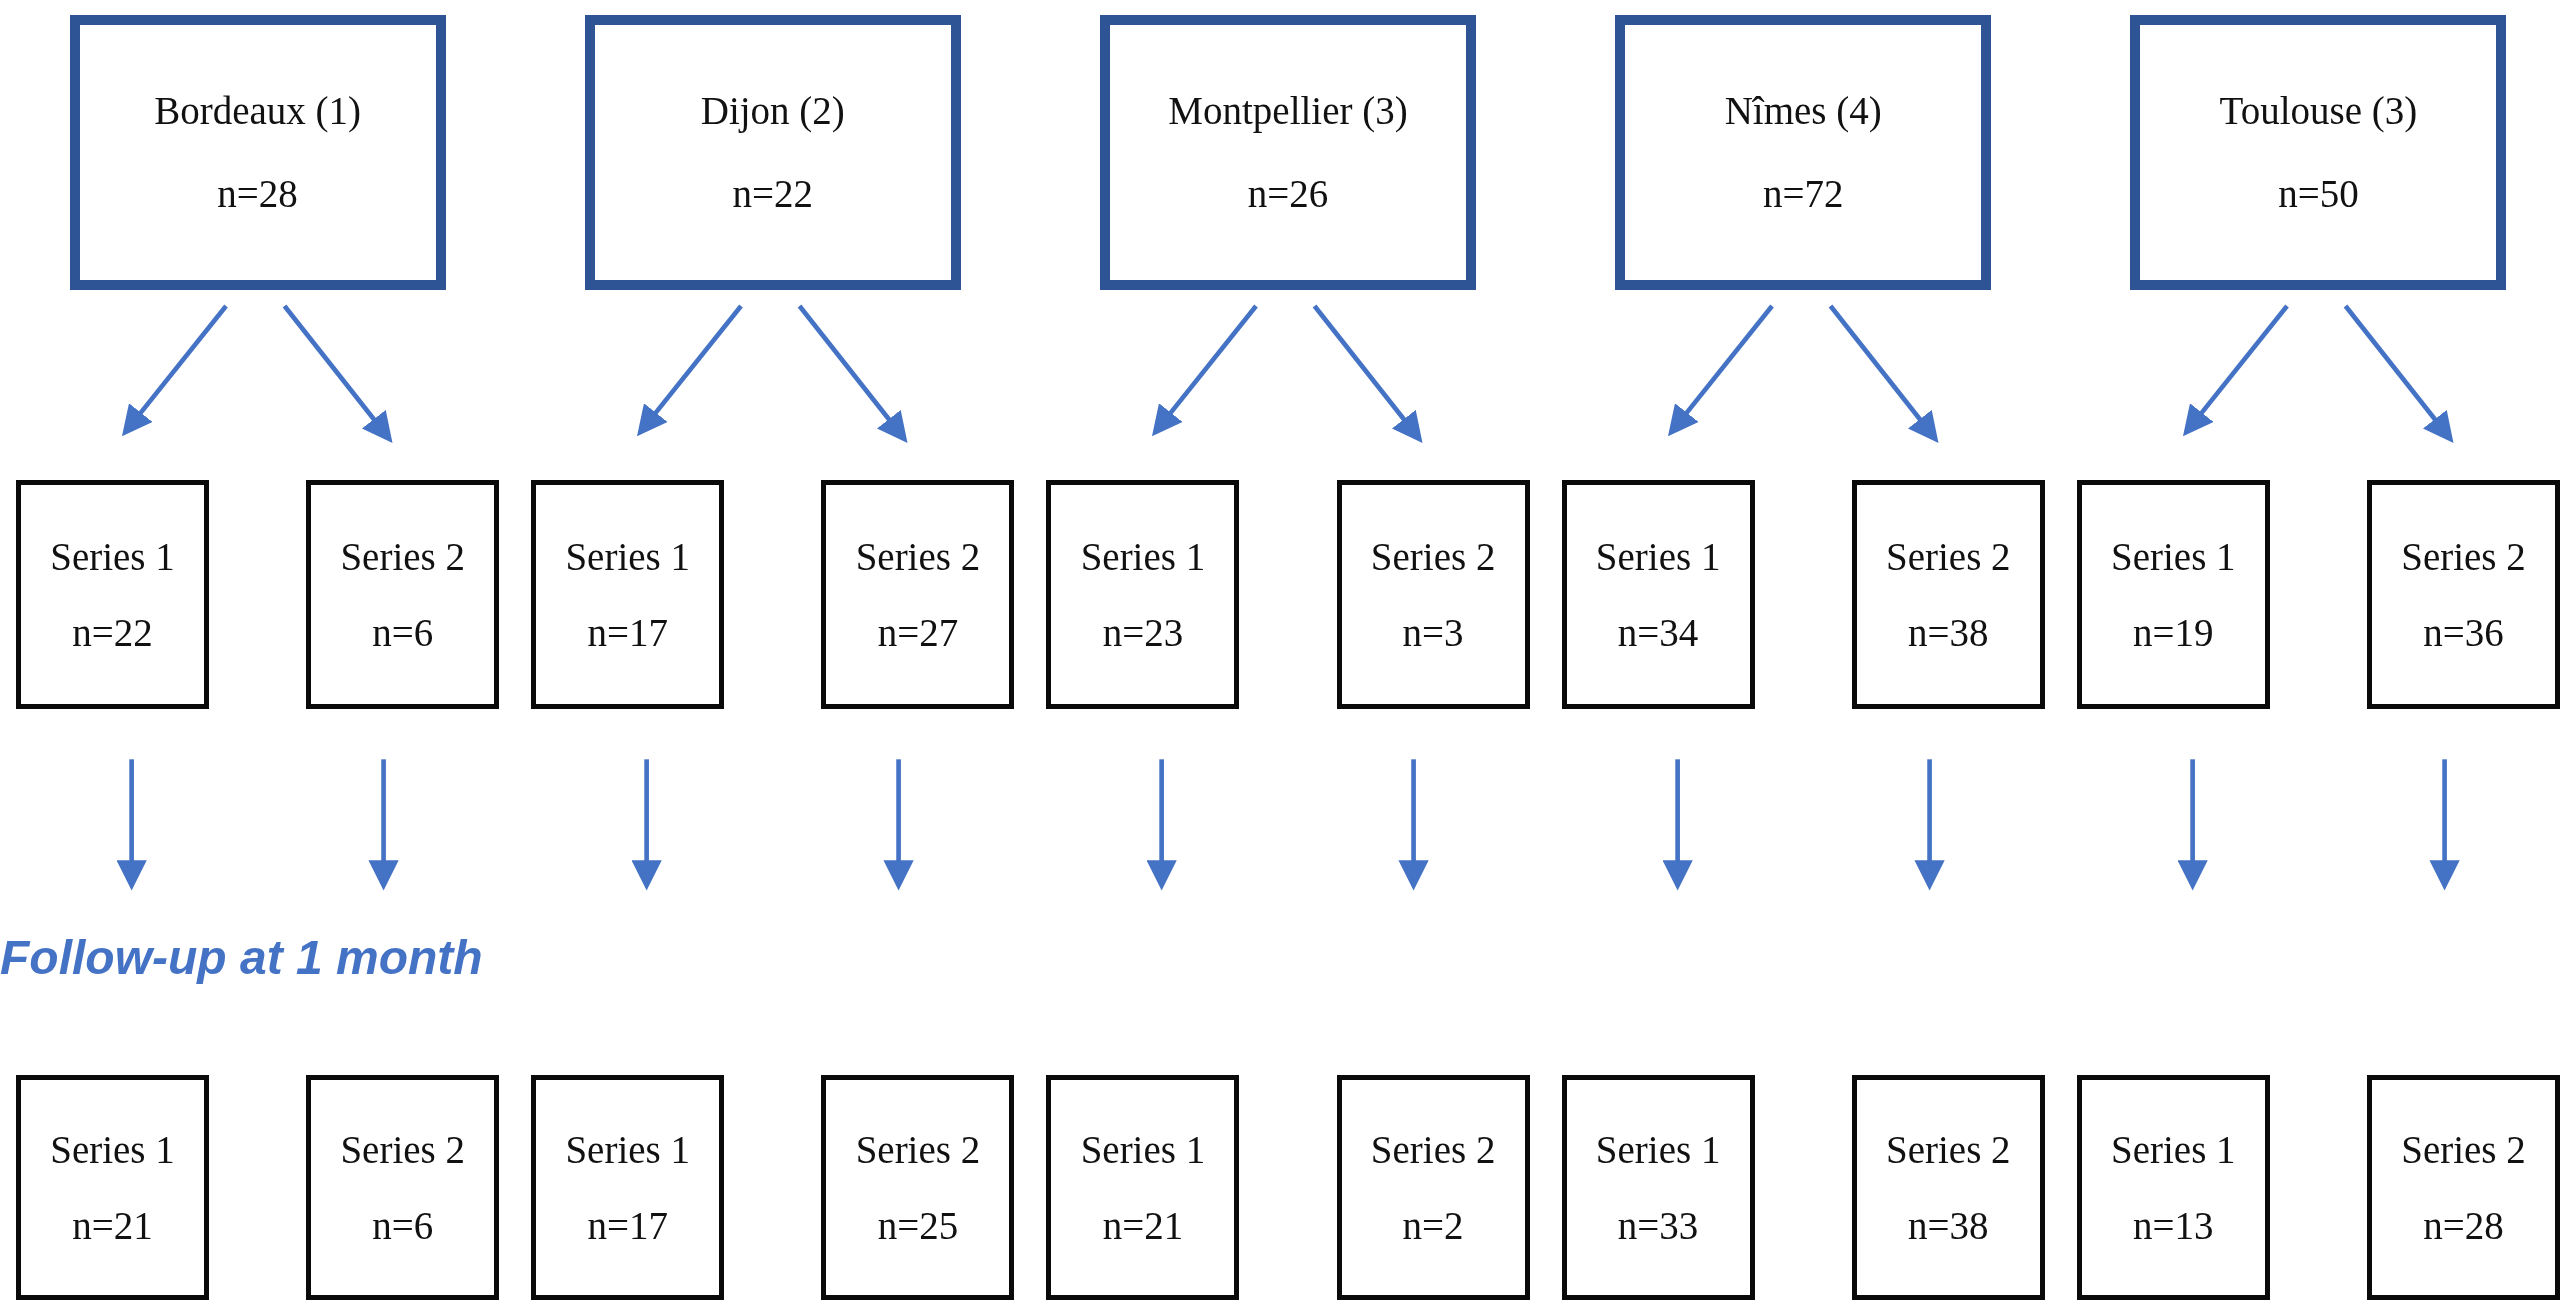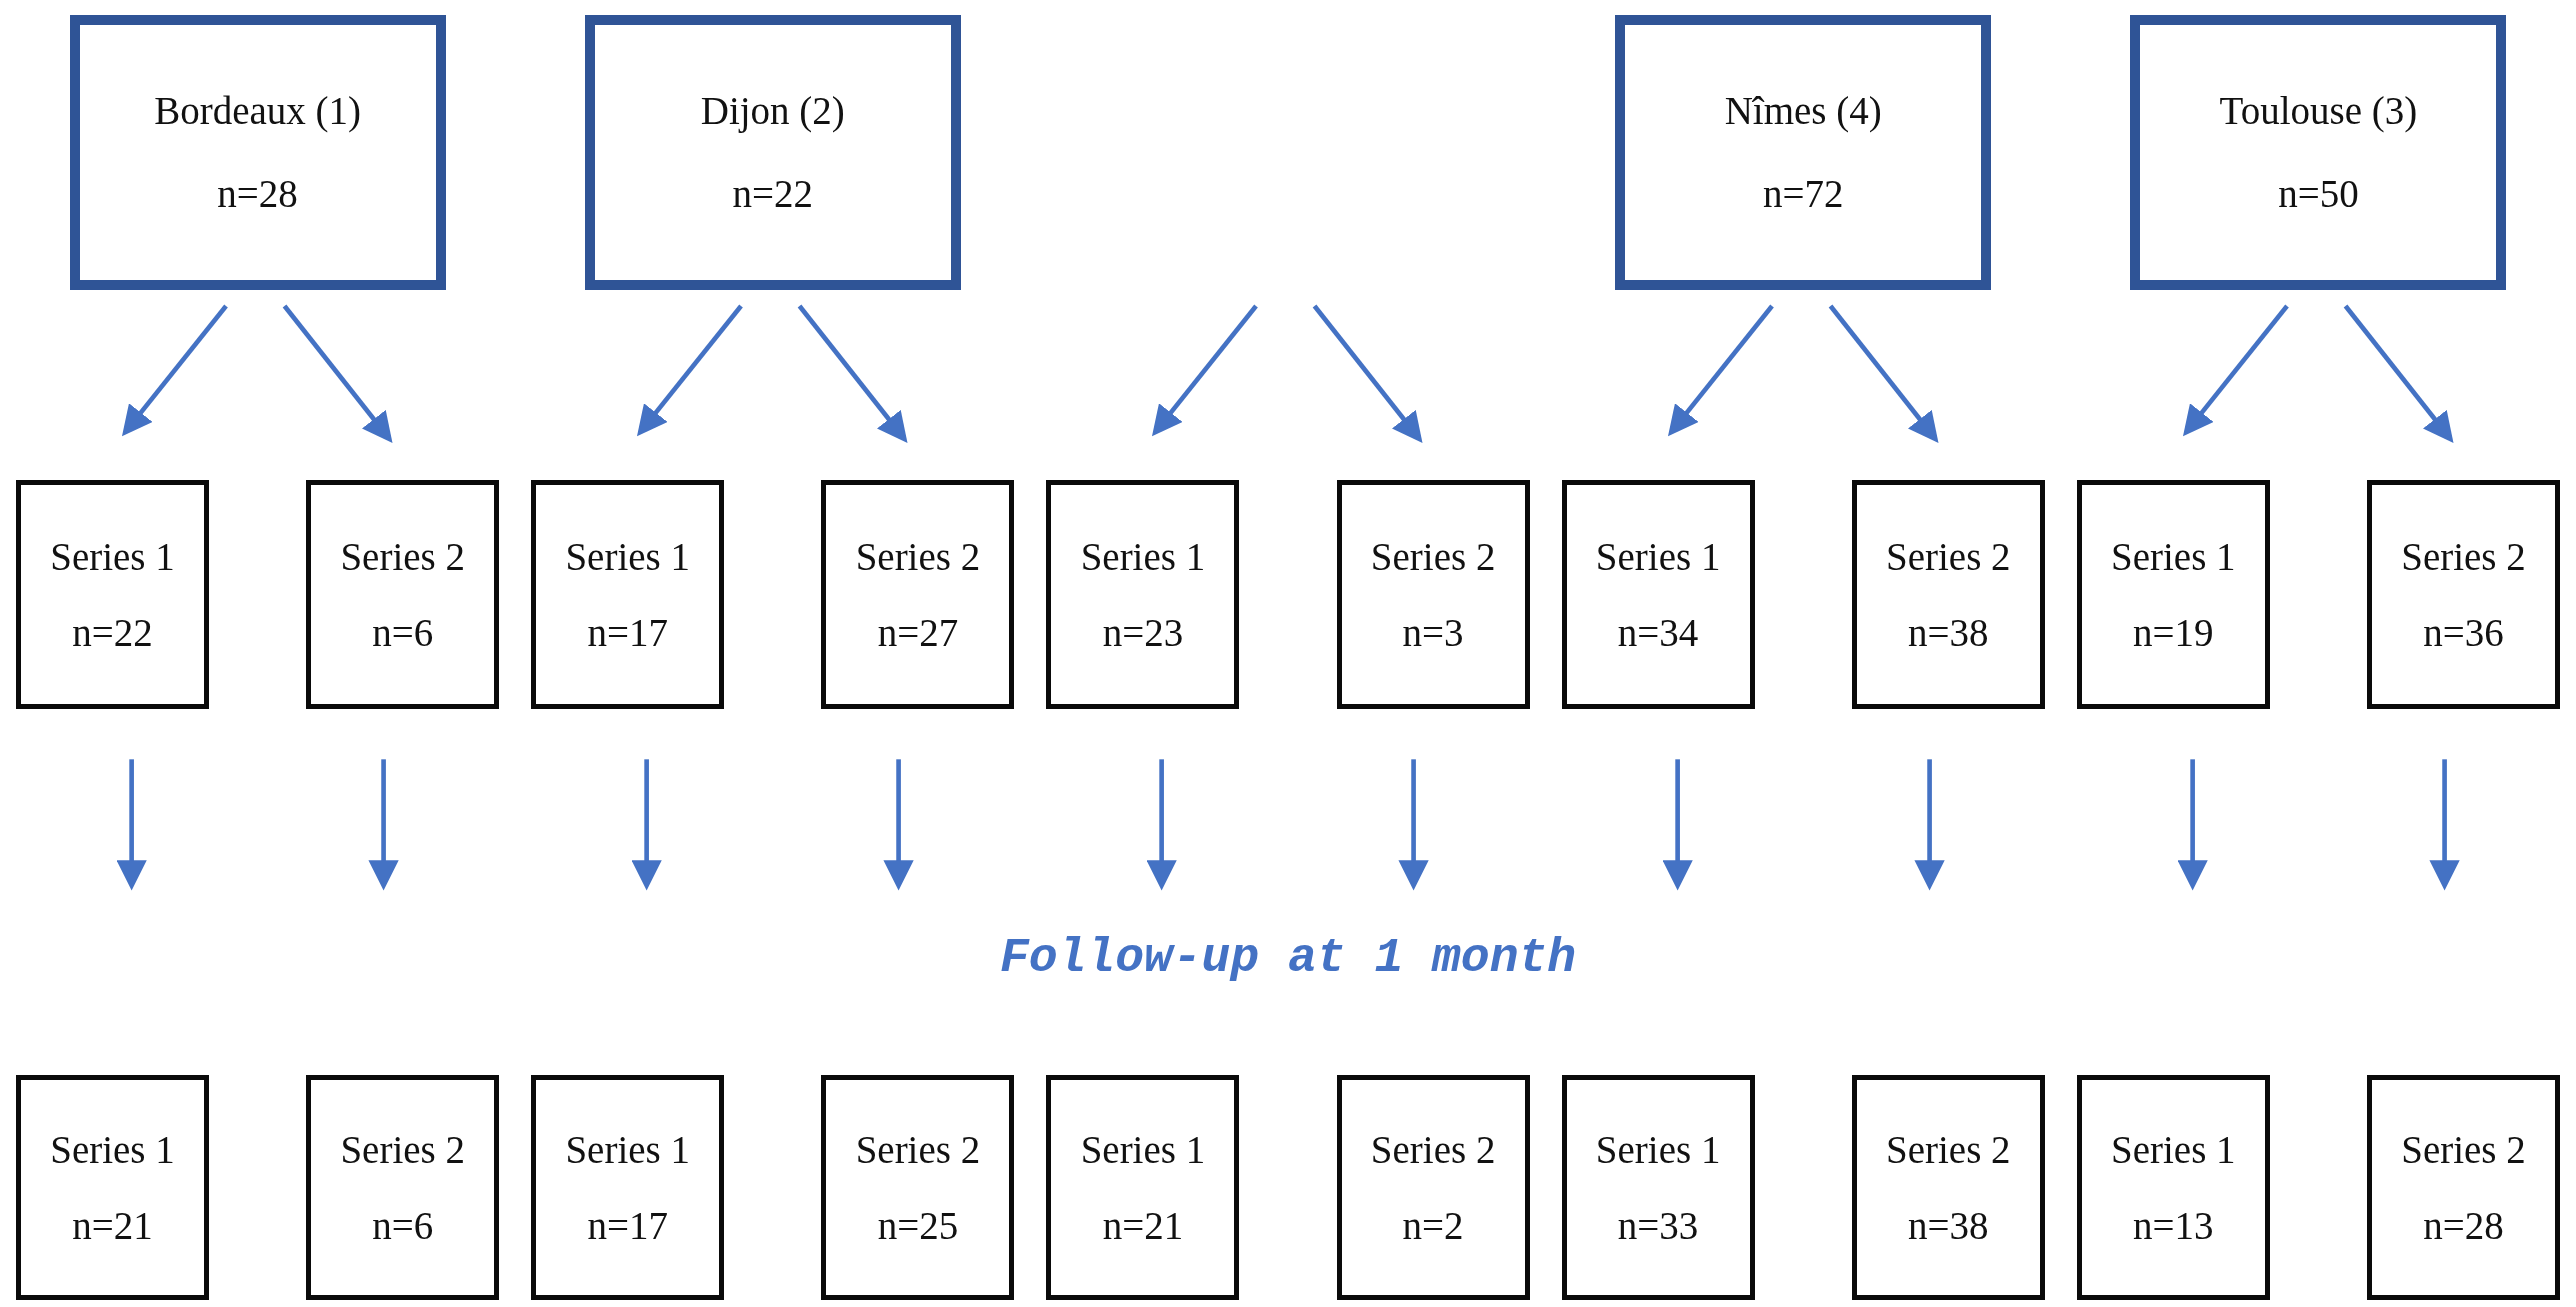--- a/index.html
+++ b/index.html
@@ -95,22 +95,22 @@
     align-items: center;
     justify-content: center;
     gap: 37px;
     text-align: center;
   }
   .followup-label {
     position: absolute;
     top: 932px;
     left: 0;
     width: 100%;
-    text-align: center;
-    font-family: Liberation Mono, monospace;
+    text-align: left;
+    font-family: Liberation Sans, sans-serif;
     font-style: italic;
     font-weight: bold;
     font-size: 48px;
     line-height: 1.1;
     color: var(--followup-color, #4472C4);
   }
   .defs-svg {
     position: absolute;
     width: 0;
     height: 0;
@@ -194,20 +194,24 @@
           <div class="box-line">n=17</div>
         </div>
         <div class="series-box">
           <div class="box-line">Series 2</div>
           <div class="box-line">n=25</div>
         </div>
       </div>
     </div>
 
     <div class="column">
+      <div class="city-box">
+        <div class="box-line">Montpellier (3)</div>
+        <div class="box-line">n=26</div>
+      </div>
       <svg class="fanout" viewBox="0 0 775 240" preserveAspectRatio="none">
         <line class="arrow-line" x1="340" y1="12" x2="192" y2="198" marker-end="url(#arrowhead)"></line>
         <line class="arrow-line" x1="428" y1="12" x2="582" y2="208" marker-end="url(#arrowhead)"></line>
       </svg>
       <div class="pair row-series">
         <div class="series-box">
           <div class="box-line">Series 1</div>
           <div class="box-line">n=23</div>
         </div>
         <div class="series-box">

